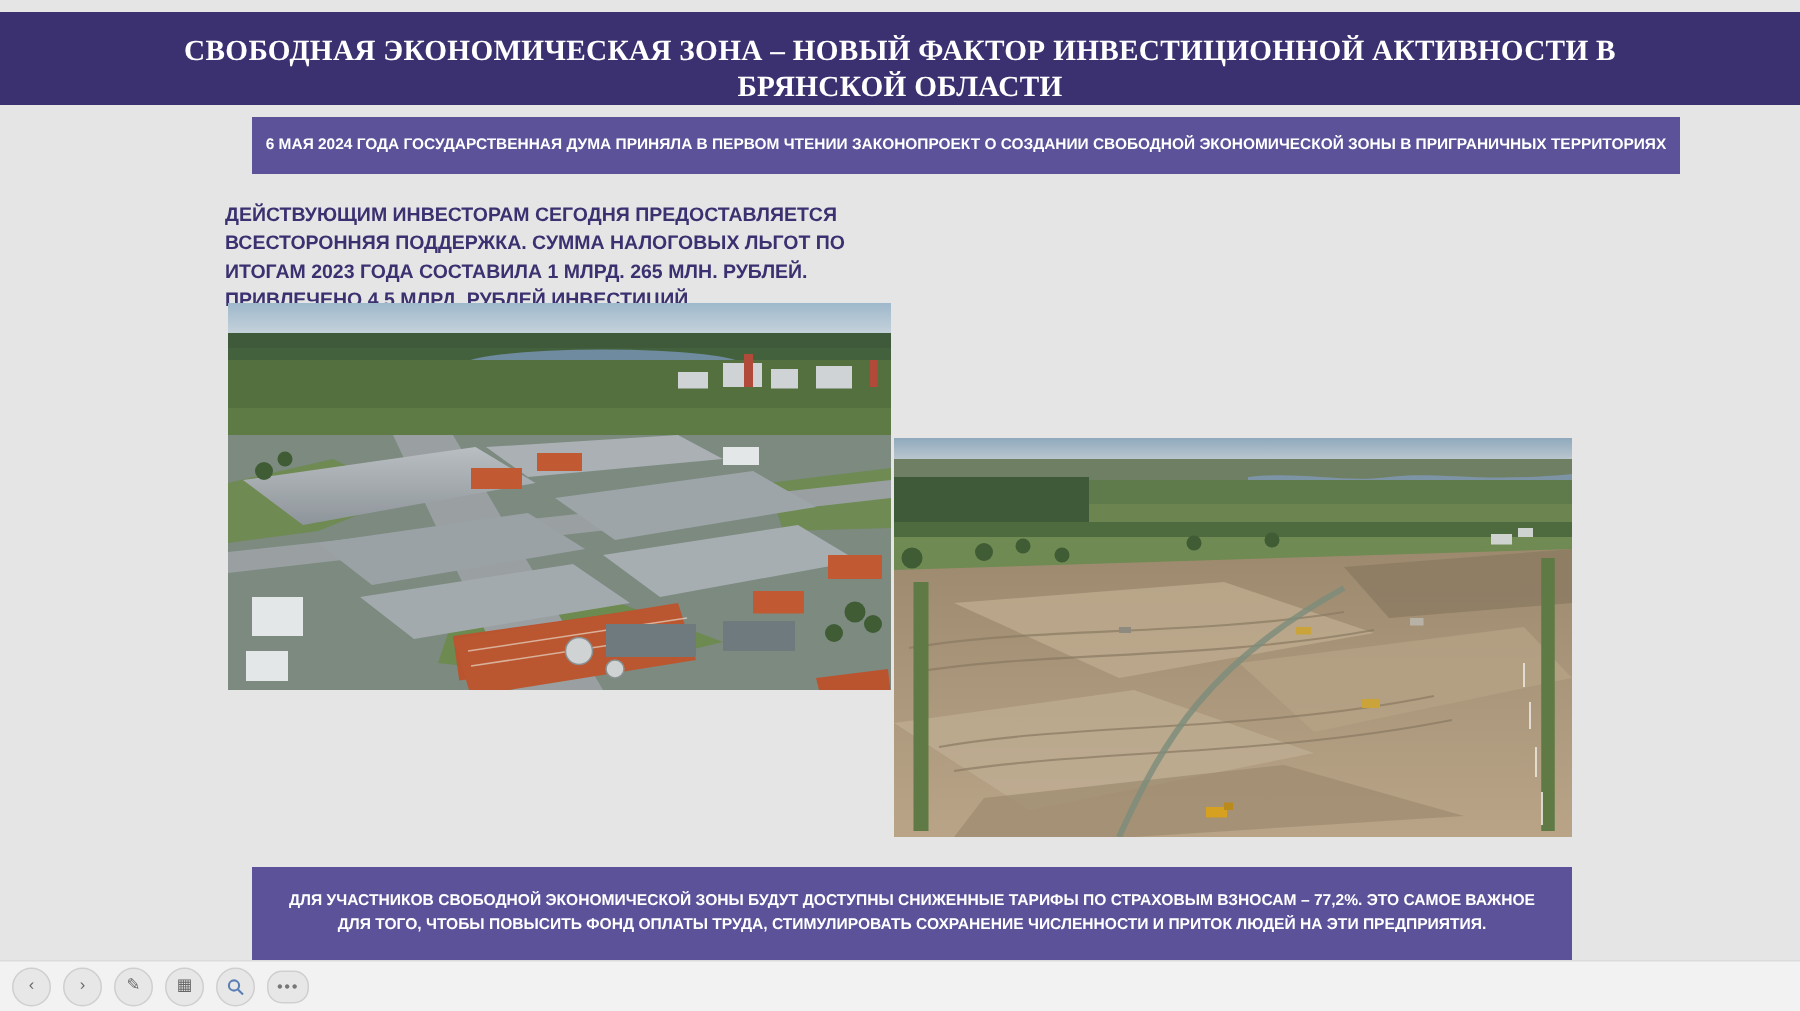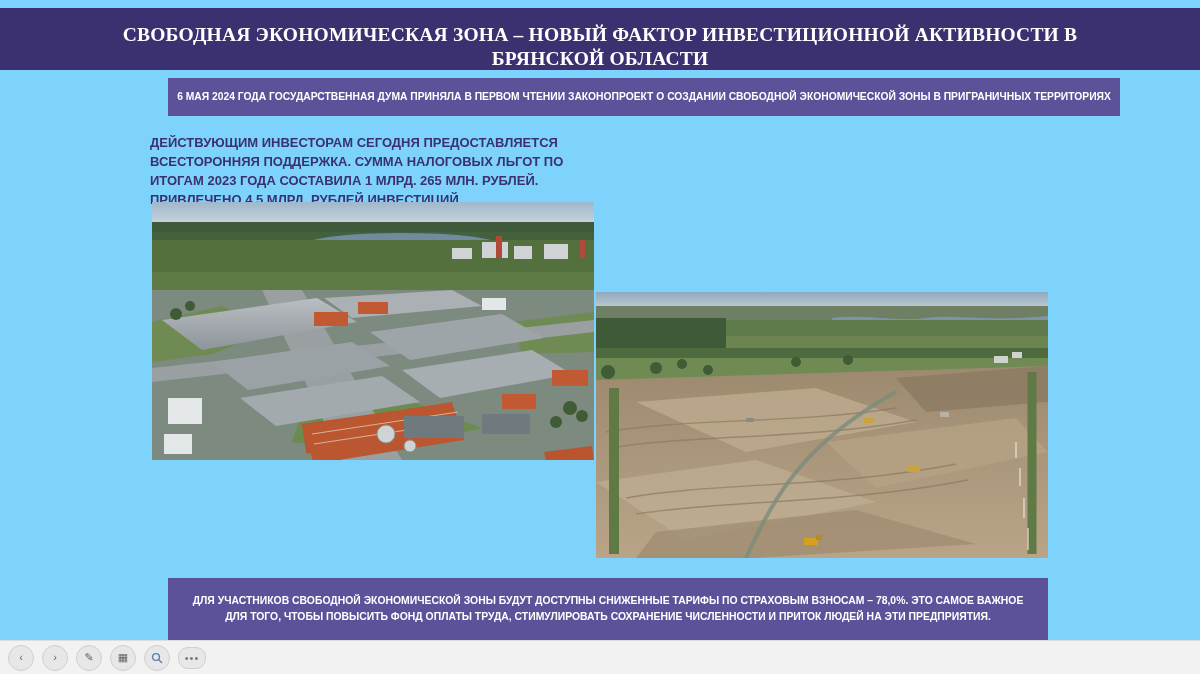--- a/index.html
+++ b/index.html
@@ -15,21 +15,21 @@
     font-family: "Liberation Sans", sans-serif;
   }
 
   
   .slide {
     position: absolute;
     left: 0;
     top: 0;
     width: 1200px;
     height: 674px;
-    background: #7dd3fc;
+    background: #e5e5e5;
   }
 
   
   .title-band {
     position: absolute;
     left: 0;
     top: 8px;
     width: 1200px;
     height: 62px;
     background: #3b3170;
@@ -357,21 +357,21 @@
         <circle cx="60" cy="76" r="6"></circle>
           <circle cx="86" cy="72" r="5"></circle>
         <circle cx="112" cy="78" r="5"></circle>
           <circle cx="200" cy="70" r="5"></circle>
         <circle cx="252" cy="68" r="5"></circle>
           <circle cx="12" cy="80" r="7"></circle>
       </g>
     </svg>
   </div>
 
-  <div class="bottom-banner">ДЛЯ УЧАСТНИКОВ СВОБОДНОЙ ЭКОНОМИЧЕСКОЙ ЗОНЫ БУДУТ ДОСТУПНЫ СНИЖЕННЫЕ ТАРИФЫ ПО СТРАХОВЫМ ВЗНОСАМ – 78,0%. ЭТО САМОЕ ВАЖНОЕ ДЛЯ ТОГО, ЧТОБЫ ПОВЫСИТЬ ФОНД ОПЛАТЫ ТРУДА, СТИМУЛИРОВАТЬ СОХРАНЕНИЕ ЧИСЛЕННОСТИ И ПРИТОК ЛЮДЕЙ НА ЭТИ ПРЕДПРИЯТИЯ.</div>
+  <div class="bottom-banner">ДЛЯ УЧАСТНИКОВ СВОБОДНОЙ ЭКОНОМИЧЕСКОЙ ЗОНЫ БУДУТ ДОСТУПНЫ СНИЖЕННЫЕ ТАРИФЫ ПО СТРАХОВЫМ ВЗНОСАМ – 77,2%. ЭТО САМОЕ ВАЖНОЕ ДЛЯ ТОГО, ЧТОБЫ ПОВЫСИТЬ ФОНД ОПЛАТЫ ТРУДА, СТИМУЛИРОВАТЬ СОХРАНЕНИЕ ЧИСЛЕННОСТИ И ПРИТОК ЛЮДЕЙ НА ЭТИ ПРЕДПРИЯТИЯ.</div>
 </div>
 
 <div class="toolbar">
   <div class="tool-btn">
     <span>‹</span>
   </div>
   <div class="tool-btn">
     <span>›</span>
   </div>
   <div class="tool-btn">

